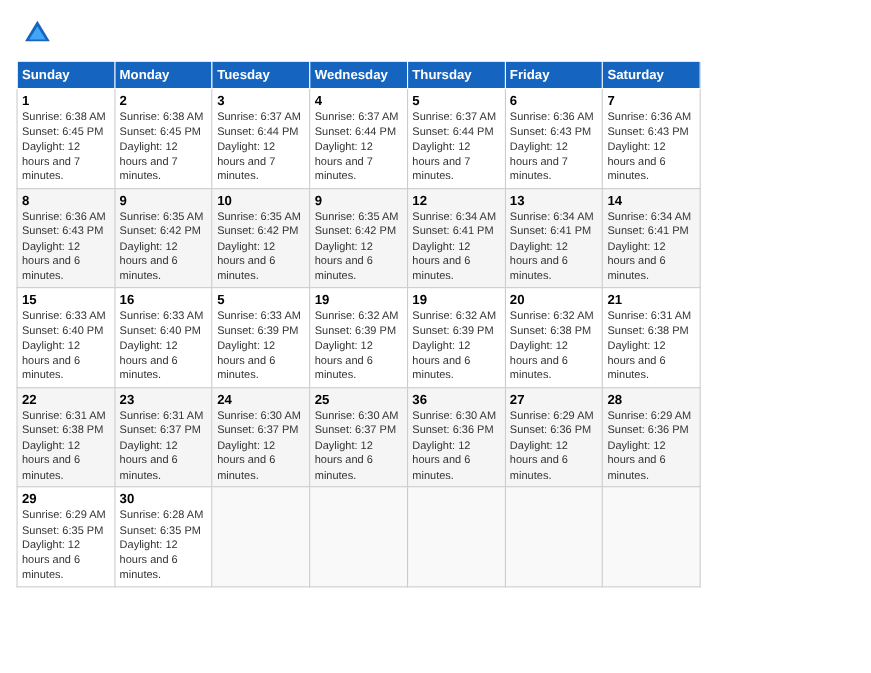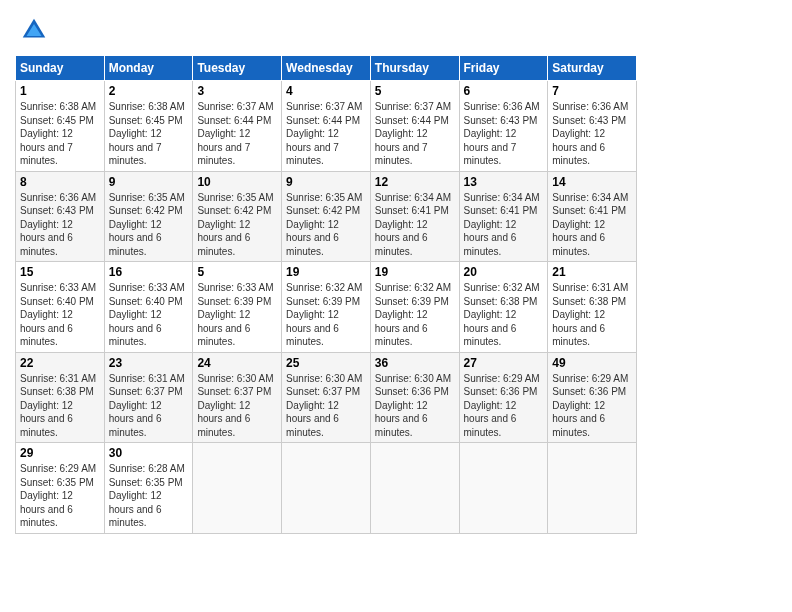--- a/index.html
+++ b/index.html
@@ -347,21 +347,21 @@
         </td>
           <td>
           <span class="day-num">27</span>
           <div class="day-info">
             <span>Sunrise: 6:29 AM</span><br>
             <span>Sunset: 6:36 PM</span><br>
             <span>Daylight: 12 hours and 6 minutes.</span>
           </div>
         </td>
           <td>
-          <span class="day-num">49</span>
+          <span class="day-num">28</span>
           <div class="day-info">
             <span>Sunrise: 6:29 AM</span><br>
             <span>Sunset: 6:36 PM</span><br>
             <span>Daylight: 12 hours and 6 minutes.</span>
           </div>
         </td>
         </tr>
         <tr>
           <td>
           <span class="day-num">29</span>

